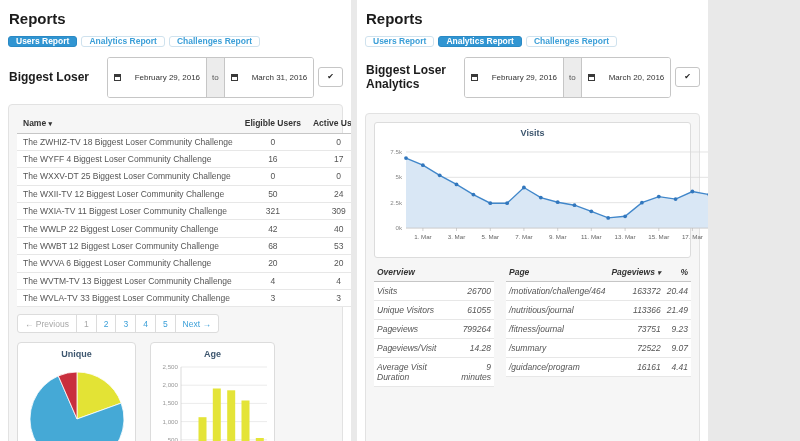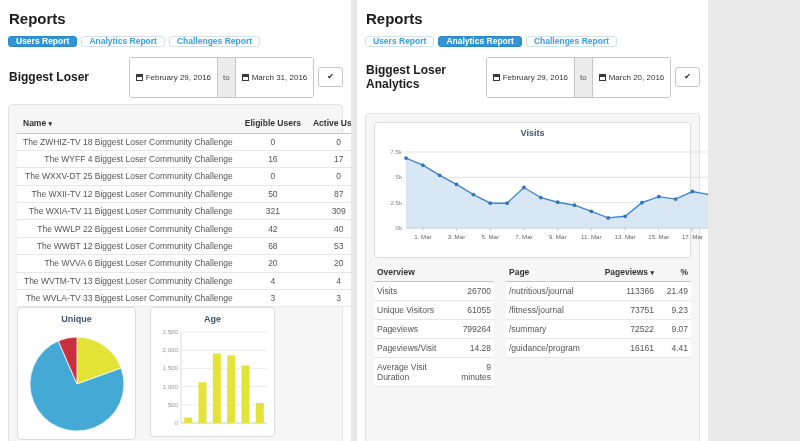--- a/index.html
+++ b/index.html
@@ -20,50 +20,50 @@
     border:1px solid #cfe2ee; border-radius:3px; padding:0 7px; cursor:pointer; line-height:1;
   }
   .tab.active { background:#3095d2; border-color:#2a89c4; color:#fff; }
 
   .section-row { display:flex; justify-content:space-between; align-items:center; margin-bottom:6px; }
   .right-panel .section-row { margin-bottom:15px; }
   .section-title { font-size:12px; font-weight:bold; color:#1c1c1c; margin:0 0 0 1px; }
 
   .date-controls { display:flex; align-items:center; gap:4px; }
   .date-group { display:flex; align-items:stretch; border:1px solid #c6c6c6; border-radius:3px; background:#fff; overflow:hidden; }
-  .date-btn { display:flex; align-items:center; gap:3px; padding:3px 6px; font-size:8px; color:#333; background:#fff; cursor:pointer; white-space:nowrap; }
+  .date-btn { display:flex; align-items:center; gap:14px; padding:3px 6px; font-size:8px; color:#333; background:#fff; cursor:pointer; white-space:nowrap; }
   .date-sep { padding:15px 5px; font-size:8px; color:#555; background:#ececec; border-left:1px solid #c6c6c6; border-right:1px solid #c6c6c6; display:flex; align-items:center; }
   .cal-icon { width:7px; height:7px; display:inline-block; border:1px solid #3a3a3a; border-top:3px solid #3a3a3a; background:#fff; }
   .apply-btn { border:1px solid #c6c6c6; border-radius:3px; background:#fff; font-size:8px; color:#222; padding:3px 8px; cursor:pointer; line-height:1.4; }
 
   .well { background:#f6f6f6; border:1px solid #e2e2e2; border-radius:4px; }
   .left-panel .well { height:363px; padding:8px 8px 0 8px; }
   .right-panel .well { height:347px; padding:8px; }
 
   .data-table { width:100%; border-collapse:collapse; font-size:8.5px; color:#555; }
   .data-table thead th { font-weight:bold; color:#333; padding:5px 6px; border-bottom:1px solid #c6c6c6; text-align:center; white-space:nowrap; }
   .data-table thead th:first-child { text-align:left; }
   .data-table thead th.w1 { width:62px; } .data-table thead th.w2 { width:56px; } .data-table thead th.w3 { width:66px; }
   .data-table tbody td { background:#fff; padding:3.2px 6px; border-bottom:1px solid #e7e7e7; text-align:center; }
-  .data-table tbody td:first-child { text-align:right; white-space:nowrap; }
+  .data-table tbody td:first-child { text-align:left; white-space:nowrap; }
   .sort-caret { font-size:7px; color:#333; }
 
   .pagination { display:inline-flex; margin:7px 0 9px 0; background:#fff; border:1px solid #dcdcdc; border-radius:3px; overflow:hidden; }
   .page-link { font-size:8.5px; padding:3.5px 7px; color:#3b9fd8; border-left:1px solid #dcdcdc; cursor:pointer; line-height:1.2; white-space:nowrap; }
   .page-link:first-child { border-left:none; }
   .page-link.disabled { color:#a8a8a8; cursor:default; }
 
   .cards { display:flex; gap:14px; }
   .chart-card { background:#fff; border:1px solid #dcdcdc; border-radius:4px; }
   .gender-card { width:119px; height:133px; padding:6px 3px 2px; }
   .age-card { width:125px; height:130px; padding:6px 2px 2px; }
   .chart-title { text-align:center; font-size:9px; font-weight:bold; color:#3e576f; margin:0 0 2px 0; }
 
   .visits-card { background:#fff; border:1px solid #dcdcdc; border-radius:3px; padding:5px 4px 1px; margin-bottom:5px; }
-  .tables-row { display:flex; gap:12px; align-items:flex-start; }
+  .tables-row { display:flex; gap:12px; align-items:flex-start;font-style:italic; }
   .mini-table { border-collapse:collapse; font-size:8.5px; color:#555; }
   .mini-table th { font-weight:bold; color:#333; text-align:left; padding:4px 3px; border-bottom:1px solid #c6c6c6; white-space:nowrap; }
   .mini-table th.num, .mini-table td.num { text-align:right; }
   .mini-table td { background:#fff; padding:4px 3px; border-bottom:1px solid #e7e7e7; vertical-align:top; }
   .overview-table { width:120px; flex:0 0 120px; }
   .pages-table { flex:1; }
   .pages-table td:first-child { white-space:nowrap; }
   .pages-table .pv-col { width:55px; } .pages-table .pct-col { width:34px; }
 </style>
 </head>
@@ -121,21 +121,21 @@
           </tr>
           <tr>
             <td>The WXXV-DT 25 Biggest Loser Community Challenge</td>
             <td>0</td>
             <td>0</td>
             <td>0</td>
           </tr>
           <tr>
             <td>The WXII-TV 12 Biggest Loser Community Challenge</td>
             <td>50</td>
-            <td>87</td>
+            <td>24</td>
             <td>14</td>
           </tr>
           <tr>
             <td>The WXIA-TV 11 Biggest Loser Community Challenge</td>
             <td>321</td>
             <td>309</td>
             <td>122</td>
           </tr>
           <tr>
             <td>The WWLP 22 Biggest Loser Community Challenge</td>
@@ -163,20 +163,29 @@
           </tr>
           <tr>
             <td>The WVLA-TV 33 Biggest Loser Community Challenge</td>
             <td>3</td>
             <td>3</td>
             <td>4</td>
           </tr>
         </tbody>
     </table>
 
+    <div class="pagination" id="pagination">
+        <span class="page-link disabled">← Previous</span>
+        <span class="page-link disabled">1</span>
+        <span class="page-link">2</span>
+        <span class="page-link">3</span>
+        <span class="page-link">4</span>
+        <span class="page-link">5</span>
+        <span class="page-link">Next →</span>
+      </div>
 
     <div class="cards">
       <div class="chart-card gender-card">
         <div class="chart-title">Unique</div>
         <svg id="pie-svg" width="112" height="112" viewBox="0 0 112 112">
             <path d="M56 58 L56.0 11.0 A47 47 0 0 1 100.2 42.1 Z" fill="#e3e335" stroke="#fff" stroke-width="0.8"></path>
             <path d="M56 58 L100.2 42.1 A47 47 0 1 1 37.3 14.9 Z" fill="#45a9d6" stroke="#fff" stroke-width="0.8"></path>
             <path d="M56 58 L37.3 14.9 A47 47 0 0 1 56.0 11.0 Z" fill="#c92f3d" stroke="#fff" stroke-width="0.8"></path>
           </svg>
       </div>
@@ -331,20 +340,25 @@
       <table class="mini-table pages-table" id="pages-table">
         <thead>
           <tr>
             <th>Page</th>
             <th class="num pv-col"><span>Pageviews</span> <span class="sort-caret">▾</span></th>
             <th class="num pct-col">%</th>
           </tr>
         </thead>
         <tbody>
             <tr>
+              <td>/motivation/challenge/464</td>
+              <td class="num">163372</td>
+              <td class="num">20.44</td>
+            </tr>
+            <tr>
               <td>/nutritious/journal</td>
               <td class="num">113366</td>
               <td class="num">21.49</td>
             </tr>
             <tr>
               <td>/fitness/journal</td>
               <td class="num">73751</td>
               <td class="num">9.23</td>
             </tr>
             <tr>

